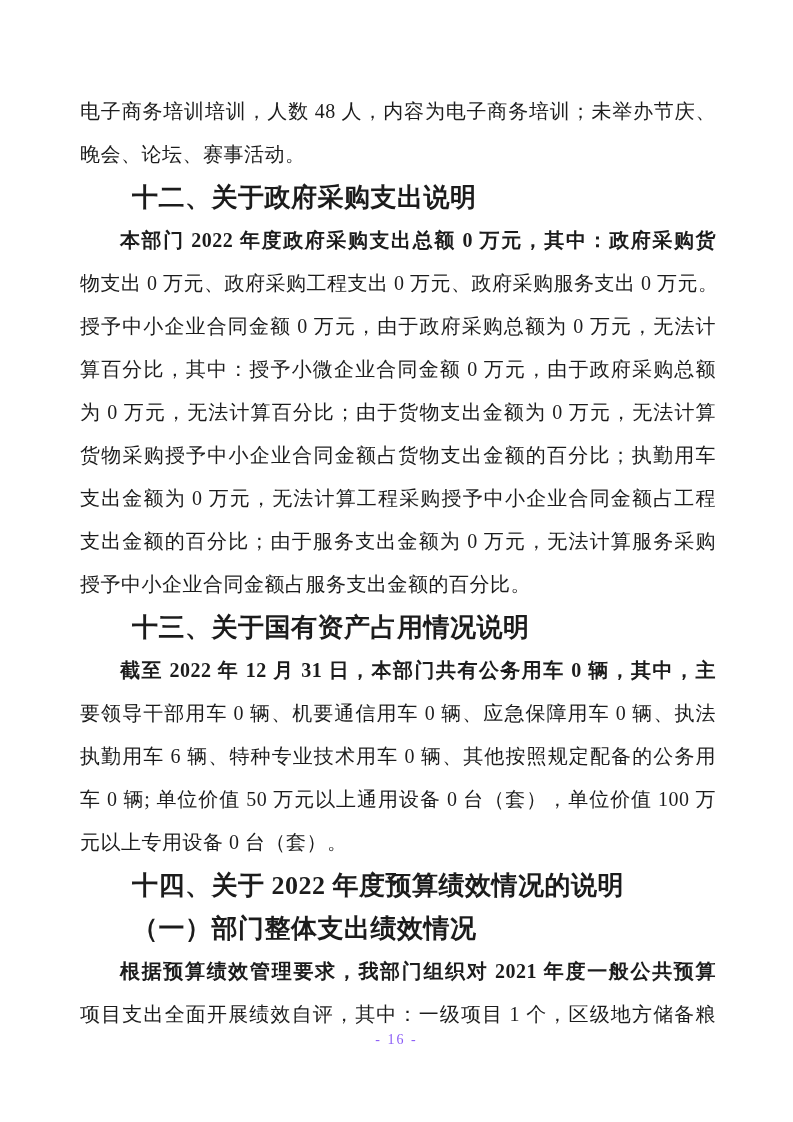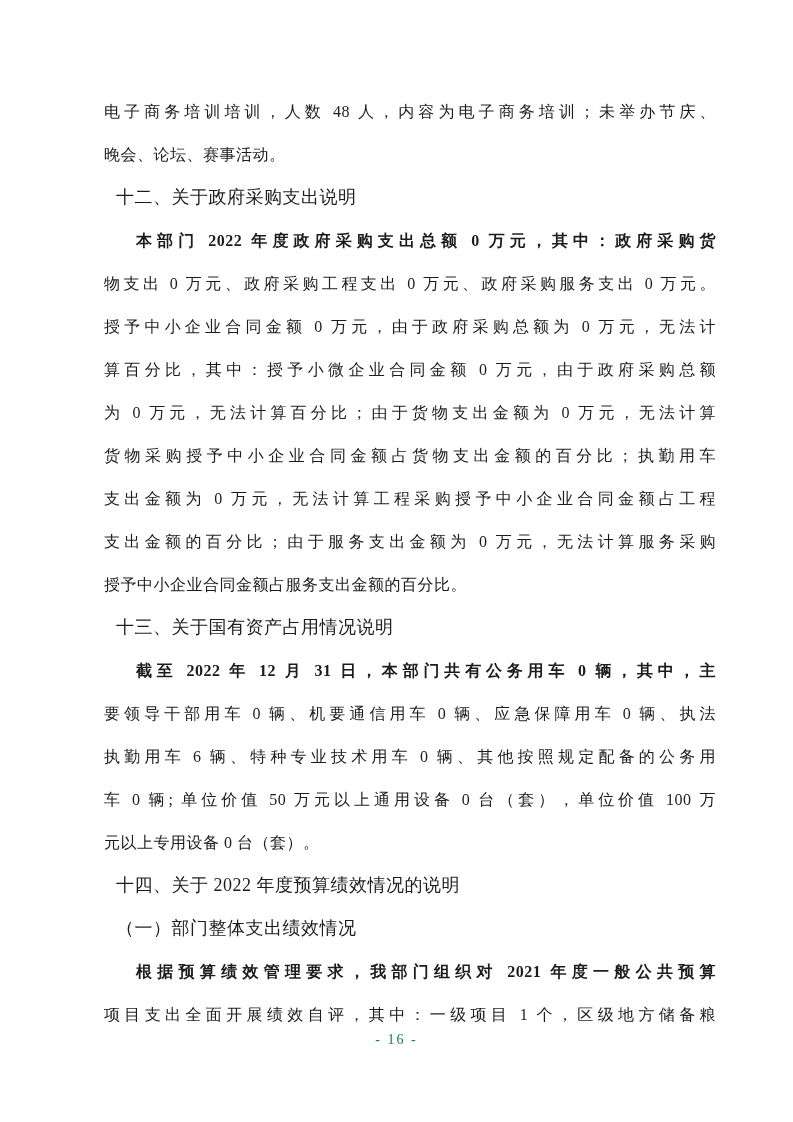--- a/index.html
+++ b/index.html
@@ -16,54 +16,53 @@
     font-family: "Liberation Serif", "DejaVu Serif", serif;
     color: #1c1c1c;
   }
   .doc-body {
     position: absolute;
     left: 80px;
     top: 90px;
     width: 636px;
   }
   .line {
-    font-size: 16px;
+    font-size: 20px;
     line-height: 43px;
     white-space: nowrap;
     text-align: justify;
     text-align-last: justify;
     letter-spacing: 0.5px;
-    margin-left: 24px;
   }
   .line.lastline {
     text-align: right;
     text-align-last: left;
   }
   .line.indent {
     text-indent: 2em;
     font-weight: bold;
   }
   .heading {
-    font-size: 18px;
+    font-size: 26px;
     line-height: 43px;
-    font-weight: normal;
+    font-weight: bold;
     text-indent: 2em;
     text-align: center;
     text-align-last: left;
     letter-spacing: 0.5px;
   }
   .page-number {
     position: absolute;
     left: 0;
     top: 1032px;
     width: 100%;
     text-align: center;
     font-size: 14px;
     letter-spacing: 2px;
-    color: #15803d;
+    color: #8b5cf6;
   }
 </style>
 </head>
 <body>
 
 <div class="page">
   <div class="doc-body">
 
     <div class="line">电子商务培训培训，人数 48 人，内容为电子商务培训；未举办节庆、</div>
     <div class="line lastline">晚会、论坛、赛事活动。</div>

